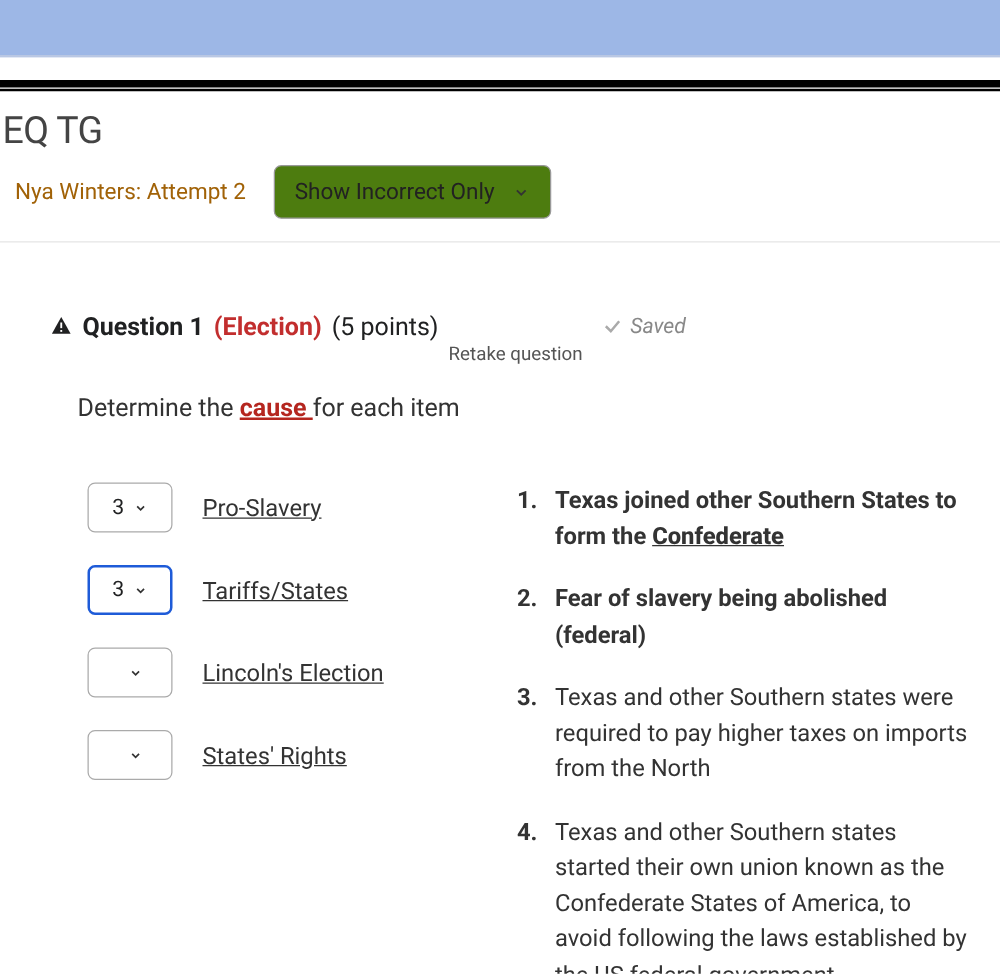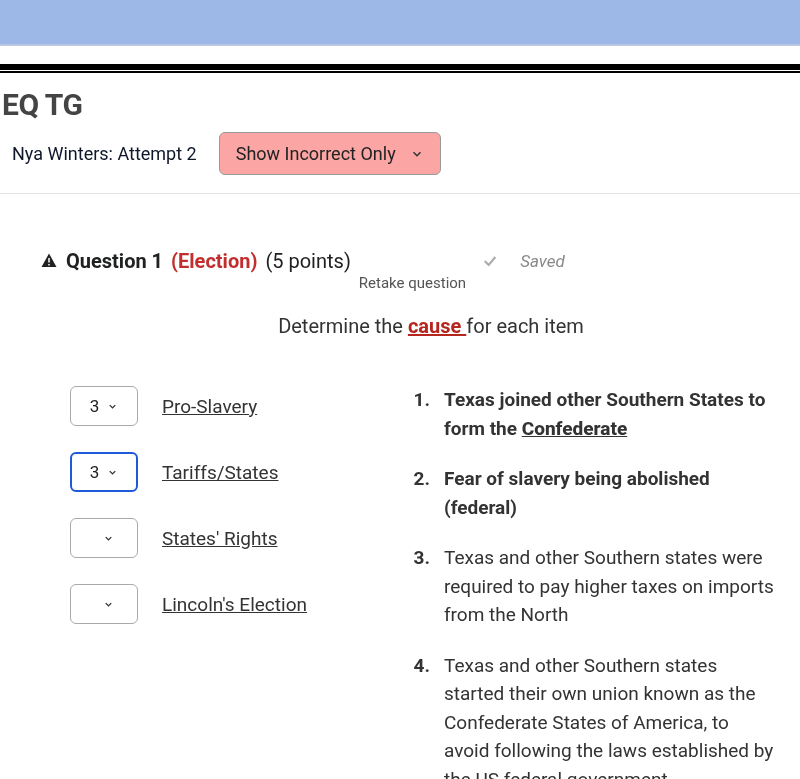--- a/index.html
+++ b/index.html
@@ -3,36 +3,36 @@
 <meta charset="utf-8">
 <style>
   * { box-sizing: border-box; }
   html, body { margin:0; padding:0; }
   body { font-family: -apple-system, BlinkMacSystemFont, "Segoe UI", Roboto, "Helvetica Neue", Arial, sans-serif; color:#202122; width:800px; height:779px; overflow:hidden; background:#fff; }
   .top-band { height:46px; background:#9db7e6; border-bottom:2px solid #b9c7e3; }
   .gap { height:18px; background:#fff; }
   .rule-dark { height:6px; background:#000; }
   .rule-thin { height:2px; background:#000; margin-top:1px; }
   .page { padding:0 0 0 0; }
-  h1.page-title { font-size:30px; font-weight:700; color:#444; margin:14px 0 10px 0; padding-left:2px; letter-spacing:-0.5px;}
+  h1.page-title { font-size:30px; font-weight:400; color:#444; margin:14px 0 10px 0; padding-left:2px; letter-spacing:-0.5px;}
   .attempt-row { display:flex; align-items:center; gap:22px; padding:0 0 18px 12px; border-bottom:1px solid #e5e5e5;}
-  .attempt-text { font-size:18px; color:#0f172a; }
-  .filter-select { display:flex; align-items:center; gap:14px; border:1px solid #999; border-radius:6px; padding:10px 16px; font-size:18px; color:#222; background:#fca5a5; cursor:pointer;}
+  .attempt-text { font-size:18px; color:#a16207; }
+  .filter-select { display:flex; align-items:center; gap:14px; border:1px solid #999; border-radius:6px; padding:10px 16px; font-size:18px; color:#222; background:#4d7c0f; cursor:pointer;}
   .chev { width:14px; height:14px; }
   .content { padding:36px 0 0 40px; }
   .q-header { display:flex; align-items:center; flex-wrap:wrap; gap:8px; font-size:20px;text-align:center; }
   .warn-icon { width:18px; height:18px; display:inline-block; }
   .q-label { font-weight:700; color:#202122; }
   .mandatory { font-weight:700; color:#c22e2e; }
   .points { color:#202122; font-weight:400;}
   .retake { font-size:15px; color:#555; cursor:pointer;margin-top:44px;}
-  .saved-wrap { display:flex; align-items:center; gap:22px; margin-left:8px;}
+  .saved-wrap { display:flex; align-items:center; gap:6px; margin-left:8px;}
   .check-icon { width:16px; height:16px; }
   .saved-text { font-style:italic; color:#888; font-size:17px;}
-  .prompt { margin:22px 0 0 22px; font-size:20px; color:#333;text-align:center; }
+  .prompt { margin:22px 0 0 22px; font-size:20px; color:#333; }
   .cause { color:#b5261f; font-weight:700; text-decoration:underline; }
   .match-area { display:flex; gap:30px; margin-top:48px; }
   .left-col { width:340px; padding-left:30px; display:flex; flex-direction:column; gap:26px; }
   .match-row { display:flex; align-items:center; gap:24px; }
   .dd { width:68px; height:40px; border:1px solid #aaa; border-radius:6px; display:flex; align-items:center; justify-content:center; gap:8px; font-size:17px; background:#fff; cursor:pointer;}
   .dd.focused { border:2px solid #1e5bd8; }
   .dd-chev { width:11px; height:11px; }
   .match-label { font-size:19px; color:#333;text-decoration:underline; }
   .right-col { flex:1; padding-right:22px; }
   .ans-list { margin:0; padding:0; list-style:none; font-size:19px; color:#333; }
@@ -110,31 +110,31 @@
           <span class="match-label">Tariffs/States</span>
         </div>
 
         <div class="match-row">
           <div class="dd">
             <span></span>
             <svg class="dd-chev" viewBox="0 0 24 24">
                 <path d="M6 9l6 6 6-6" fill="none" stroke="#333" stroke-width="3"></path>
               </svg>
           </div>
-          <span class="match-label">States' Rights</span>
+          <span class="match-label">Lincoln's Election</span>
         </div>
 
         <div class="match-row">
           <div class="dd">
             <span></span>
             <svg class="dd-chev" viewBox="0 0 24 24">
                 <path d="M6 9l6 6 6-6" fill="none" stroke="#333" stroke-width="3"></path>
               </svg>
           </div>
-          <span class="match-label">Lincoln's Election</span>
+          <span class="match-label">States' Rights</span>
         </div>
       </div>
 
       <div class="right-col">
         <ol class="ans-list">
           <li class="ans-item">
             <span class="ans-num">1.</span>
             <span class="ans-text">
               <span>Texas joined other Southern States to form the </span><span class="conf">Confederate</span><span></span>
             </span>

